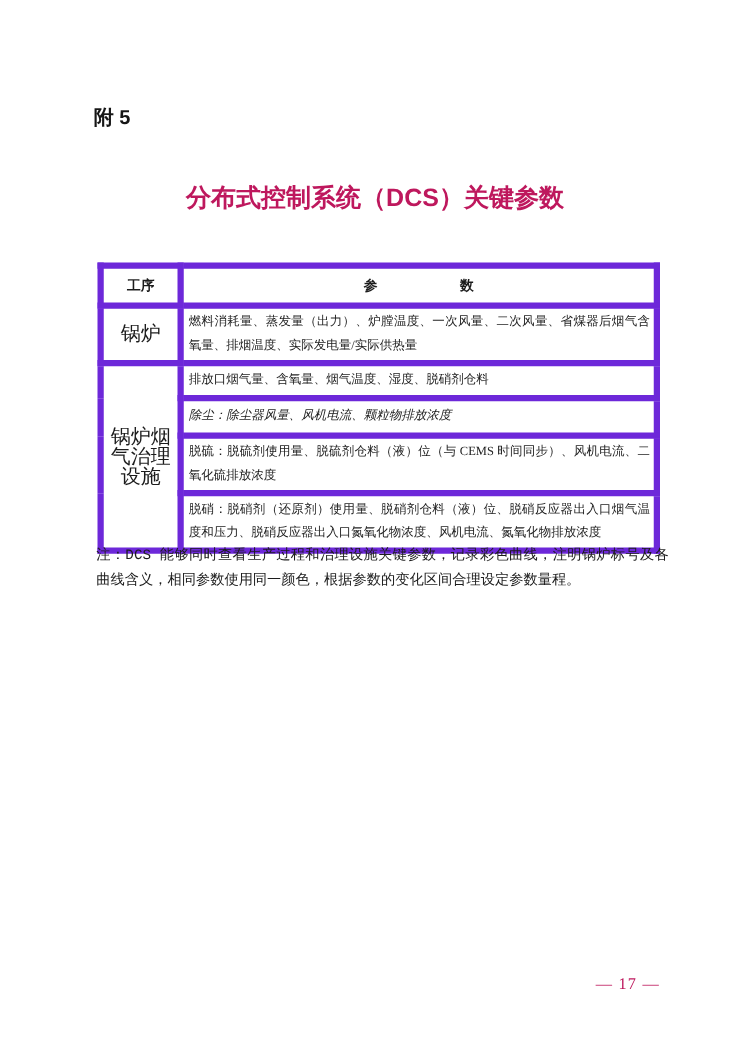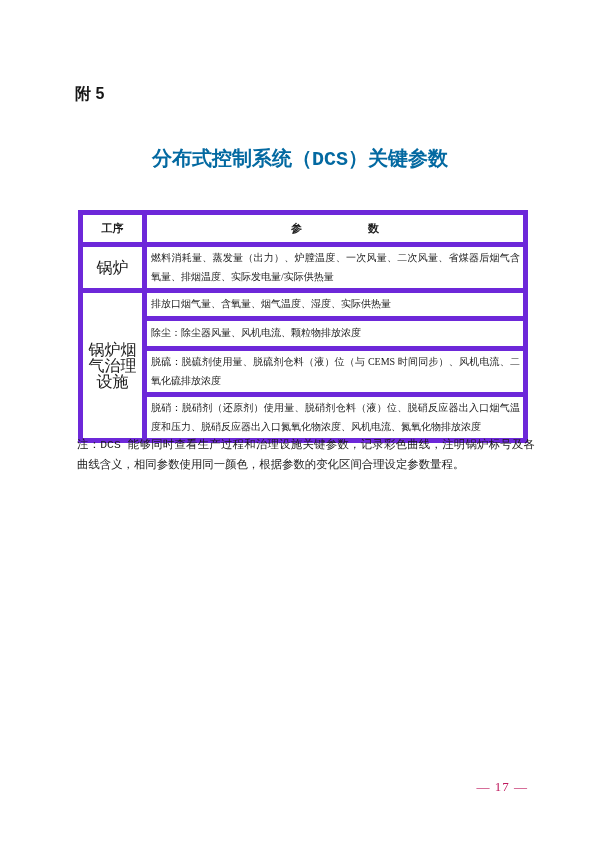--- a/index.html
+++ b/index.html
@@ -20,24 +20,24 @@
     font-weight: bold;
     font-size: 16px;
     color: #161616;
   }
   .title {
     position: absolute;
     left: 0;
     right: 0;
     top: 145px;
     text-align: center;
-    font-family: Liberation Mono, monospace;
+    font-family: Liberation Sans, sans-serif;
     font-weight: bold;
     font-size: 20px;
-    color: #0369a1;
+    color: #be185d;
   }
   table.dcs-table {
     position: absolute;
     left: 78px;
     top: 210px;
     width: 445px;
     border-collapse: collapse;
     table-layout: fixed;
     border: 2px solid #1c1c1c;
   }
@@ -50,21 +50,21 @@
   }
   .dcs-table th {
     font-weight: bold;
     font-size: 11px;
     text-align: center;
     padding: 0;
   }
   tr.hrow  { height: 32px; }
   tr.row0  { height: 45px; }
   tr.row1  { height: 28px; }
-  tr.row2  { height: 30px; }
+  tr.row2  { height: 30px; font-style: italic; }
   tr.row3  { height: 41px; margin-left: 12px; }
   tr.row4  { height: 39px; }
   td.proc {
     text-align: center;
     font-size: 16px;
     line-height: 16px;
     padding: 0 1px;
     white-space: pre-line;
   }
   td.params {
@@ -115,21 +115,21 @@
       </tr>
 
       <tr class="row0">
         <td class="proc">锅炉</td>
         <td class="params">燃料消耗量、蒸发量（出力）、炉膛温度、一次风量、二次风量、省煤器后烟气含氧量、排烟温度、实际发电量/实际供热量</td>
       </tr>
 
       <tr class="row1">
         <td class="proc" rowspan="4">锅炉烟气治理
 设施</td>
-        <td class="params">排放口烟气量、含氧量、烟气温度、湿度、实际供热量</td>
+        <td class="params">排放口烟气量、含氧量、烟气温度、湿度、脱硝剂仓料</td>
       </tr>
 
       <tr class="row2">
         <td class="params">除尘：除尘器风量、风机电流、颗粒物排放浓度</td>
       </tr>
 
       <tr class="row3">
         <td class="params">脱硫：脱硫剂使用量、脱硫剂仓料（液）位（与 CEMS 时间同步）、风机电流、二氧化硫排放浓度</td>
       </tr>
 

